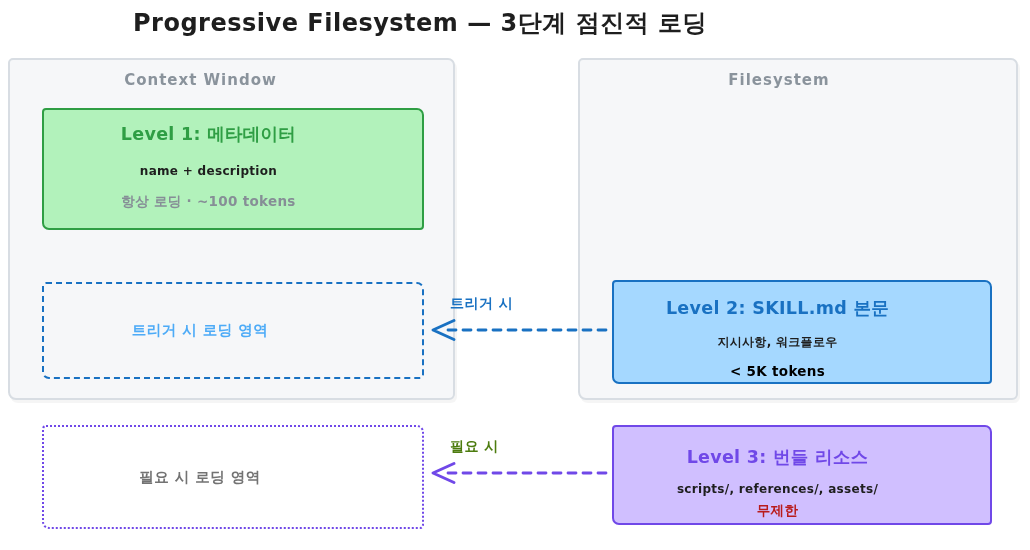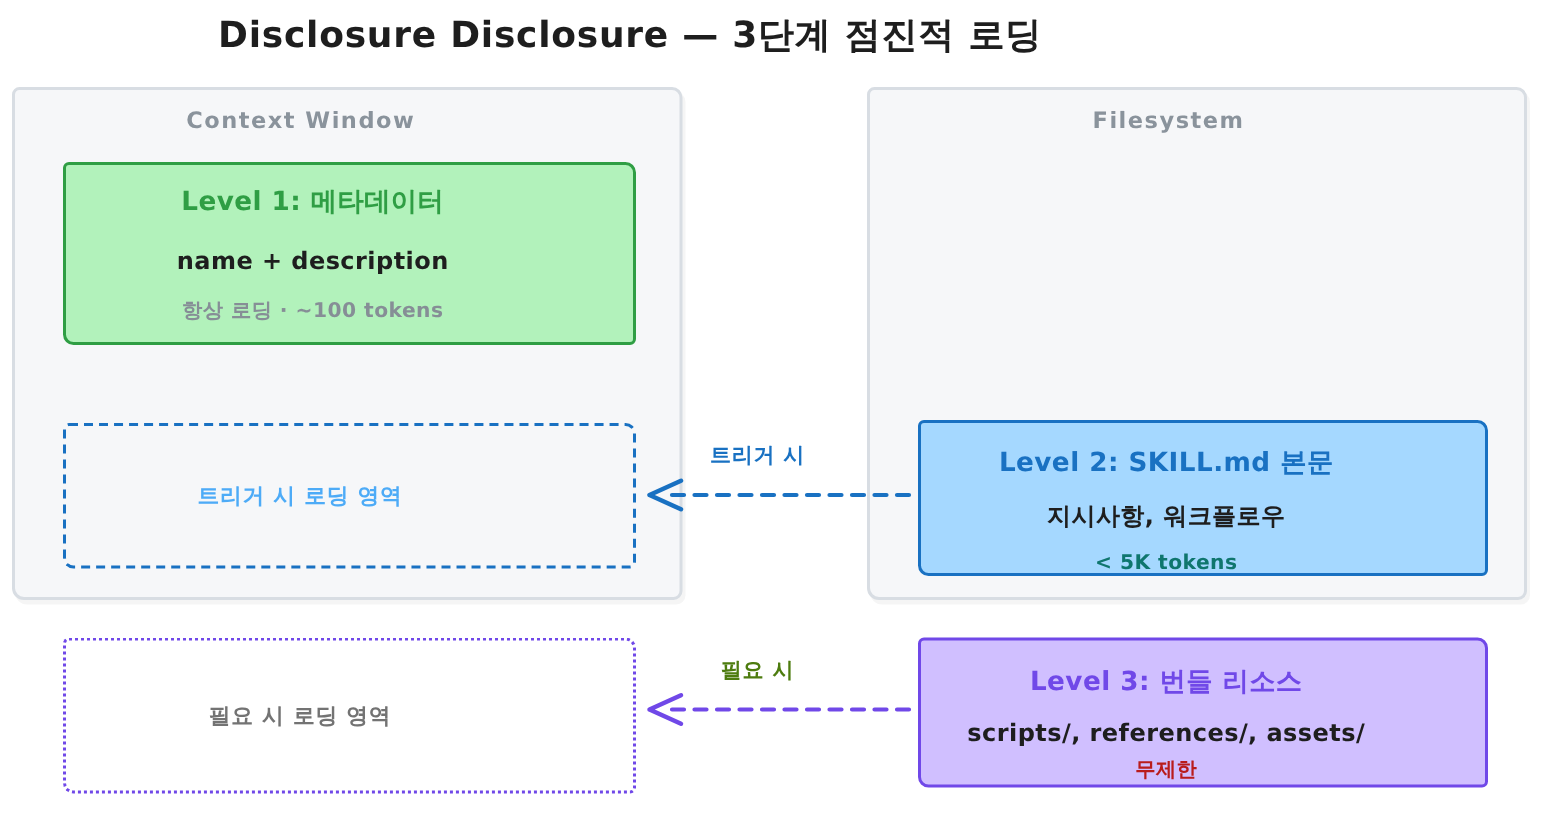--- a/index.html
+++ b/index.html
@@ -58,21 +58,21 @@
     width: 100%;
     box-sizing: border-box;
     display: flex;
     flex-direction: column;
     align-items: center;
   }
   .level-box .inner { padding-right: 49px; }
   .area-box  .inner { padding-right: 66px; }
 
   .box-title { font-size: 17.5px; font-weight: 700; letter-spacing: 0.3px; }
-  .box-sub   { font-size: 16px;   font-weight: 700; color: #1e1e1e; letter-spacing: 0.3px; }
+  .box-sub   { font-size: 12px;   font-weight: 700; color: #1e1e1e; letter-spacing: 0.3px; }
   .box-meta  { font-size: 13.5px; font-weight: 600; color: #868e96; letter-spacing: 0.3px; }
 
   #level1-box { top: 48px;  width: 382px; height: 122px; background: #b2f2bb; border: 2.5px solid #2f9e44; }
   #level1-box .box-title { margin-top: 12px; color: #2f9e44; }
   #level1-box .box-sub   { margin-top: 18px; }
   #level1-box .box-meta  { margin-top: 15px; }
 
   #trigger-area {
     top: 222px; width: 382px; height: 97px;
     border: 2.5px dashed #1971c2;
@@ -94,34 +94,33 @@
 
   #level3-box { top: 365px; width: 380px; height: 100px; background: #d0bfff; border: 2.5px solid #7048e8; justify-content: center; }
   #level3-box .box-title { margin-top: 14px; color: #7048e8; }
   #level3-box .box-sub   { margin-top: 13px; }
   #level3-box .box-meta  { margin-top: 6px; }
 
   .arrow-svg { position: absolute; top: 0; left: 0; pointer-events: none; }
   .arrow-label {
     position: absolute;
     left: 450px; width: 110px;
-    text-align: center;
     font-size: 14px;
     font-weight: 600;
     letter-spacing: 0.5px;
   }
   #trigger-arrow-label  { top: 295px; color: #1971c2; }
   #ondemand-arrow-label { top: 438px; color: #4d7c0f; }
 </style>
 </head>
 <body>
 
 <div id="canvas">
 
-  <div class="diagram-title">Disclosure Disclosure — 3단계 점진적 로딩</div>
+  <div class="diagram-title">Progressive Filesystem — 3단계 점진적 로딩</div>
 
   <div class="panel" id="panel-context">
     <div class="panel-label">Context Window</div>
 
     <div class="box level-box" id="level1-box" style="background-color: rgb(178, 242, 187); border-color: rgb(47, 158, 68);">
       <div class="inner">
         <div class="box-title" style="color: rgb(47, 158, 68);">Level 1: 메타데이터</div>
         <div class="box-sub" style="color: rgb(30, 30, 30);">name + description</div>
         <div class="box-meta" style="color: rgb(134, 142, 150);">항상 로딩 · ~100 tokens</div>
       </div>
@@ -140,21 +139,21 @@
     </div>
   </div>
 
   <div class="panel" id="panel-fs">
     <div class="panel-label">Filesystem</div>
 
     <div class="box level-box" id="level2-box" style="background-color: rgb(165, 216, 255); border-color: rgb(25, 113, 194);">
       <div class="inner">
         <div class="box-title" style="color: rgb(25, 113, 194);">Level 2: SKILL.md 본문</div>
         <div class="box-sub" style="color: rgb(30, 30, 30);">지시사항, 워크플로우</div>
-        <div class="box-meta" style="color: #0f766e;">&lt; 5K tokens</div>
+        <div class="box-meta" style="color: #000000;">&lt; 5K tokens</div>
       </div>
     </div>
 
     <div class="box level-box" id="level3-box" style="background-color: rgb(208, 191, 255); border-color: rgb(112, 72, 232);">
       <div class="inner">
         <div class="box-title" style="color: rgb(112, 72, 232);">Level 3: 번들 리소스</div>
         <div class="box-sub" style="color: rgb(30, 30, 30);">scripts/, references/, assets/</div>
         <div class="box-meta" style="color: #b91c1c;">무제한</div>
       </div>
     </div>

